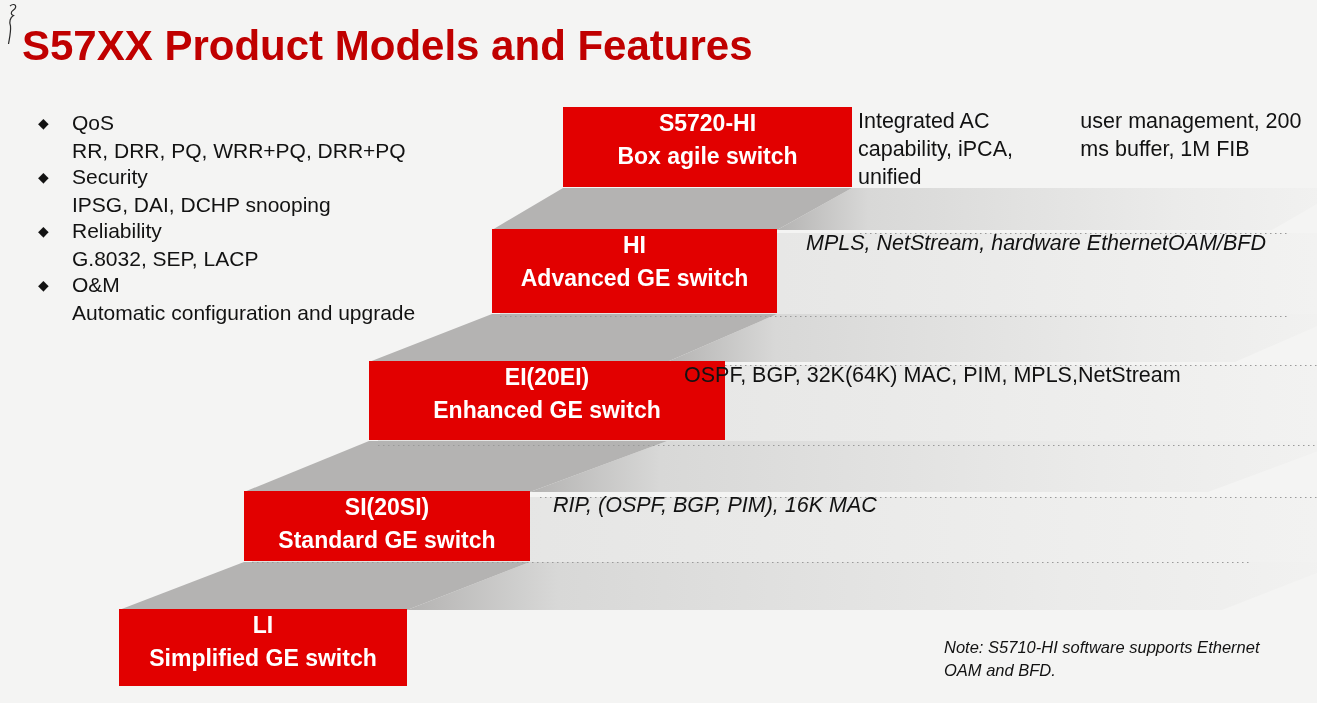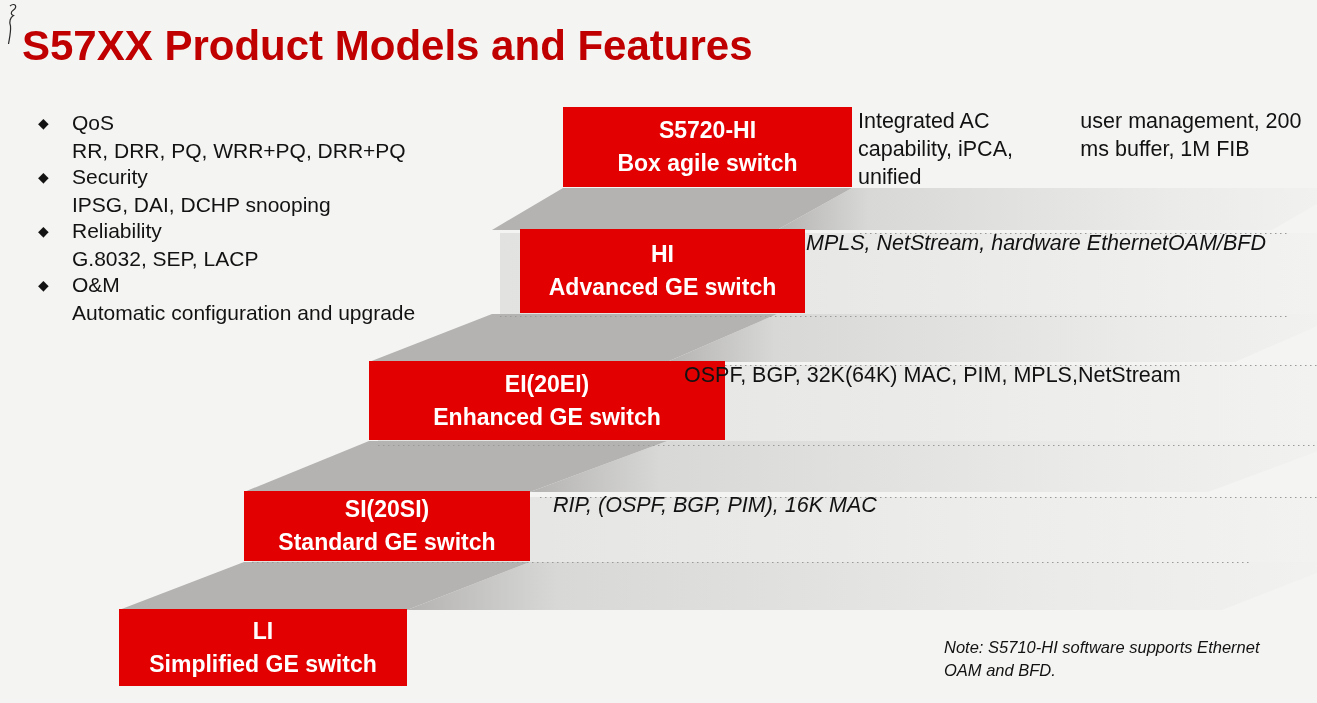--- a/index.html
+++ b/index.html
@@ -35,25 +35,25 @@
   }
   .feature-heading{font-weight:normal;}
   .feature-detail{margin-left:34px;}
   
   .stairs-svg{position:absolute;left:0;top:0;z-index:1;}
   
   .model-box{
     position:absolute;z-index:3;
     background:var(--accent-red,#e20000);
     color:#ffffff;font-weight:bold;font-size:23px;line-height:33px;
-    display:flex;flex-direction:column;justify-content:center;
+    display:flex;flex-direction:column;
     text-align:center;
   }
   .box1{left:563px;top:107px;width:289px;height:80px;}
-  .box2{left:492px;top:229px;width:285px;height:84px;margin-left:28px;}
+  .box2{left:492px;top:229px;width:285px;height:84px;}
   .box3{left:369px;top:361px;width:356px;height:79px;}
   .box4{left:244px;top:491px;width:286px;height:70px;}
   .box5{left:119px;top:609px;width:288px;height:77px;}
   
   .step-features{
     position:absolute;z-index:3;
     font-size:21.5px;line-height:28px;color:var(--text-black,#121212);
     display:flex;flex-direction:row;justify-content:center;
   }
   .feat1{left:858px;top:107px;height:80px;}

